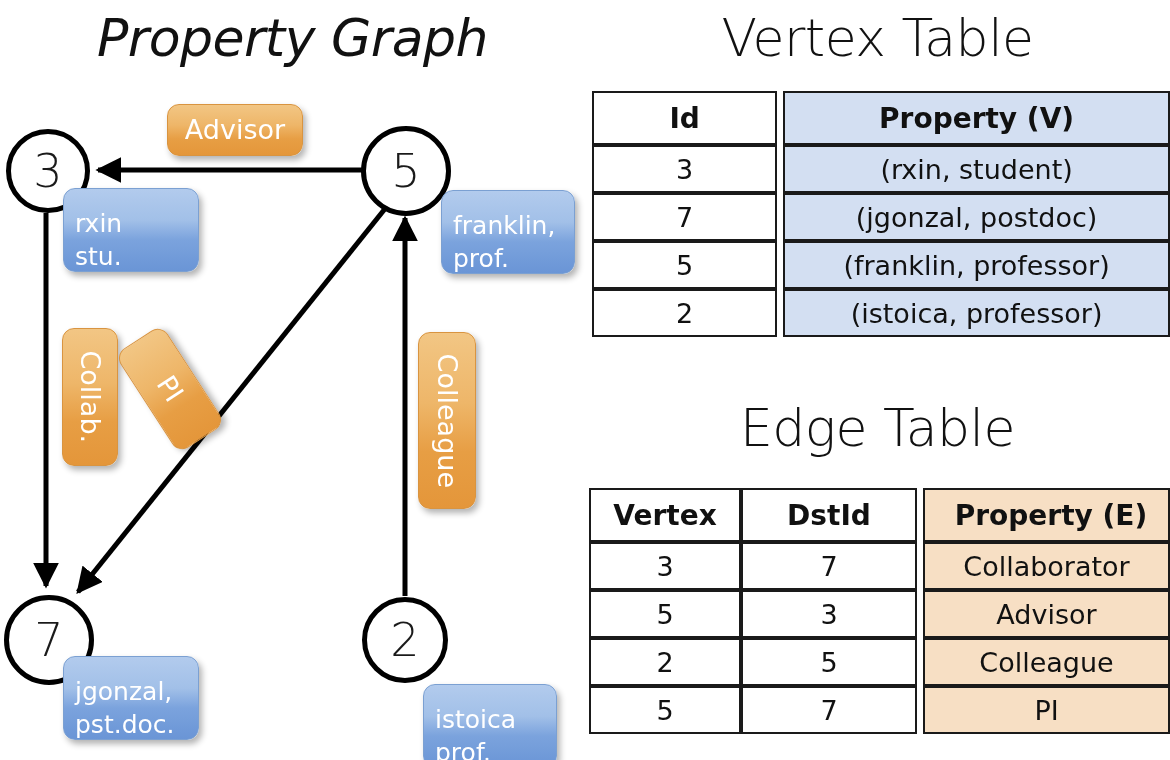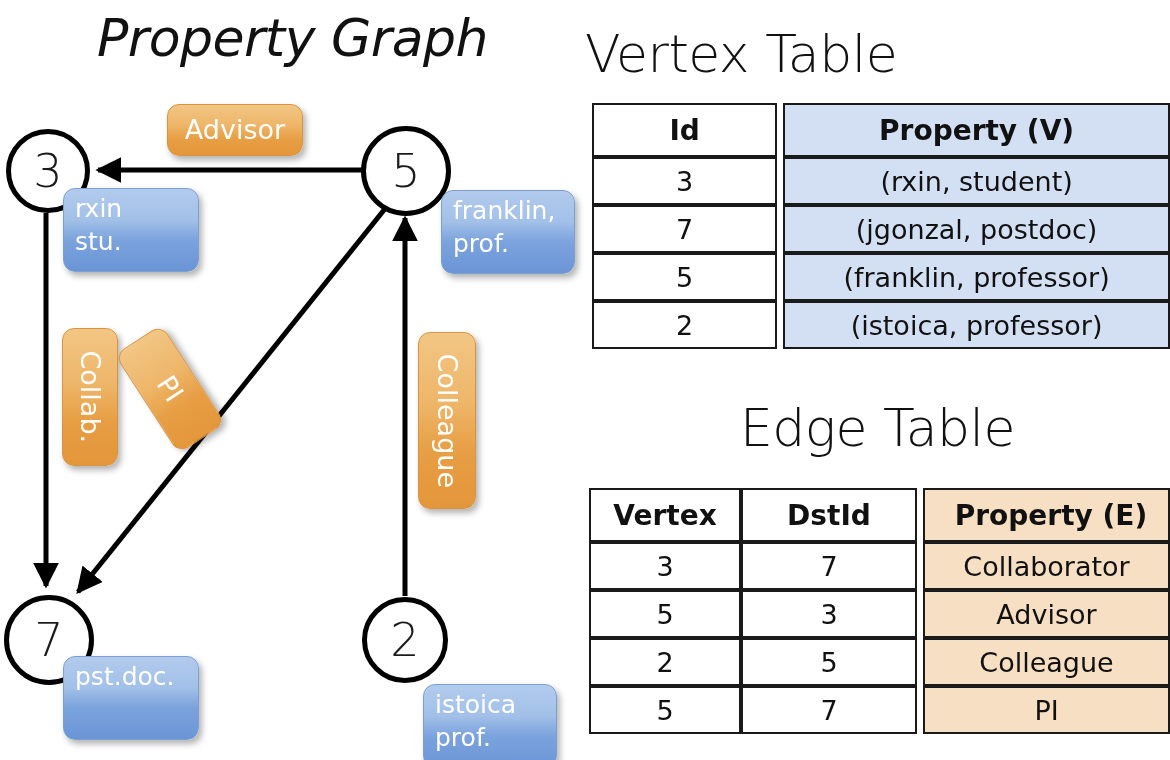--- a/index.html
+++ b/index.html
@@ -19,21 +19,21 @@
   
   .slide-title {
     position: absolute;
     font-family: "DejaVu Sans", sans-serif;
     font-weight: 300;
     color: #111;
     white-space: nowrap;
     letter-spacing: -0.5px;
   }
   #title-property-graph { left: 0; top: 8px; width: 585px; text-align: center; font-size: 52px; font-style: italic; }
-  #title-vertex-table   { left: 585px; top: 24px; width: 585px; font-size: 52px; }
+  #title-vertex-table   { left: 585px; top: 8px; width: 585px; text-align: center; font-size: 52px; }
   #title-edge-table     { left: 585px; top: 398px; width: 585px; text-align: center; font-size: 52px; }
 
   
   #graph-panel {
     position: absolute;
     left: 0; top: 0;
     width: 585px; height: 760px;
   }
   #graph-edges {
     position: absolute;
@@ -58,21 +58,21 @@
   }
 
   .prop-box {
     position: absolute;
     border-radius: 12px;
     box-sizing: border-box;
     color: #ffffff;
     font-family: "DejaVu Sans", sans-serif;
     font-size: 25px;
     line-height: 1.32;
-    padding: 3px 11px;
+    padding: 18px 11px;
     box-shadow: 3px 4px 6px rgba(0,0,0,0.30);
     z-index: 7;
   }
   .prop-box.blue {
     background: linear-gradient(to bottom, #b2cbed 0%, #a2c0e8 38%, #7ba3dd 62%, #6a95d6 100%);
     border: 1px solid #7ba0d2;
   }
   .prop-box.orange {
     background: linear-gradient(to bottom, #f2c684 0%, #eeb669 40%, #e79e44 68%, #e4963a 100%);
     border: 1px solid #d99440;
@@ -113,21 +113,21 @@
   }
   .data-table th {
     font-weight: bold;
     font-size: 28px;
     height: 54px;
   }
   .spacer-col { border: none !important; background: transparent !important; width: 6px; padding: 0 !important; }
   .cell-blue  { background: #d3dff2 !important; }
   .cell-orange{ background: #f7dfc4 !important; }
 
-  #vertex-table { left: 592px; top: 103px; }
+  #vertex-table { left: 592px; top: 91px; }
   #edge-table   { left: 589px; top: 488px; }
 </style>
 </head>
 <body>
 
 <div class="slide-title" id="title-property-graph">Property Graph</div>
 <div class="slide-title" id="title-vertex-table">Vertex Table</div>
 <div class="slide-title" id="title-edge-table">Edge Table</div>
 
 <div id="graph-panel">
@@ -163,20 +163,21 @@
 
   <div class="prop-box blue" style="left:63px; top:188px; width:136px; height:84px;">
     <span class="line">rxin</span>
     <span class="line">stu.</span>
   </div>
   <div class="prop-box blue" style="left:441px; top:190px; width:134px; height:84px;">
     <span class="line">franklin,</span>
     <span class="line">prof.</span>
   </div>
   <div class="prop-box blue" style="left:63px; top:656px; width:136px; height:84px;">
+    <span class="line">jgonzal,</span>
     <span class="line">pst.doc.</span>
   </div>
   <div class="prop-box blue" style="left:423px; top:656px; width:134px; height:84px;margin-top:28px;">
     <span class="line">istoica</span>
     <span class="line">prof.</span>
   </div>
 
   <div class="prop-box orange label-rot" style="left:167px; top:104px; width:136px; height:52px; padding:0;">
     <span class="rot-text">Advisor</span>
   </div>

